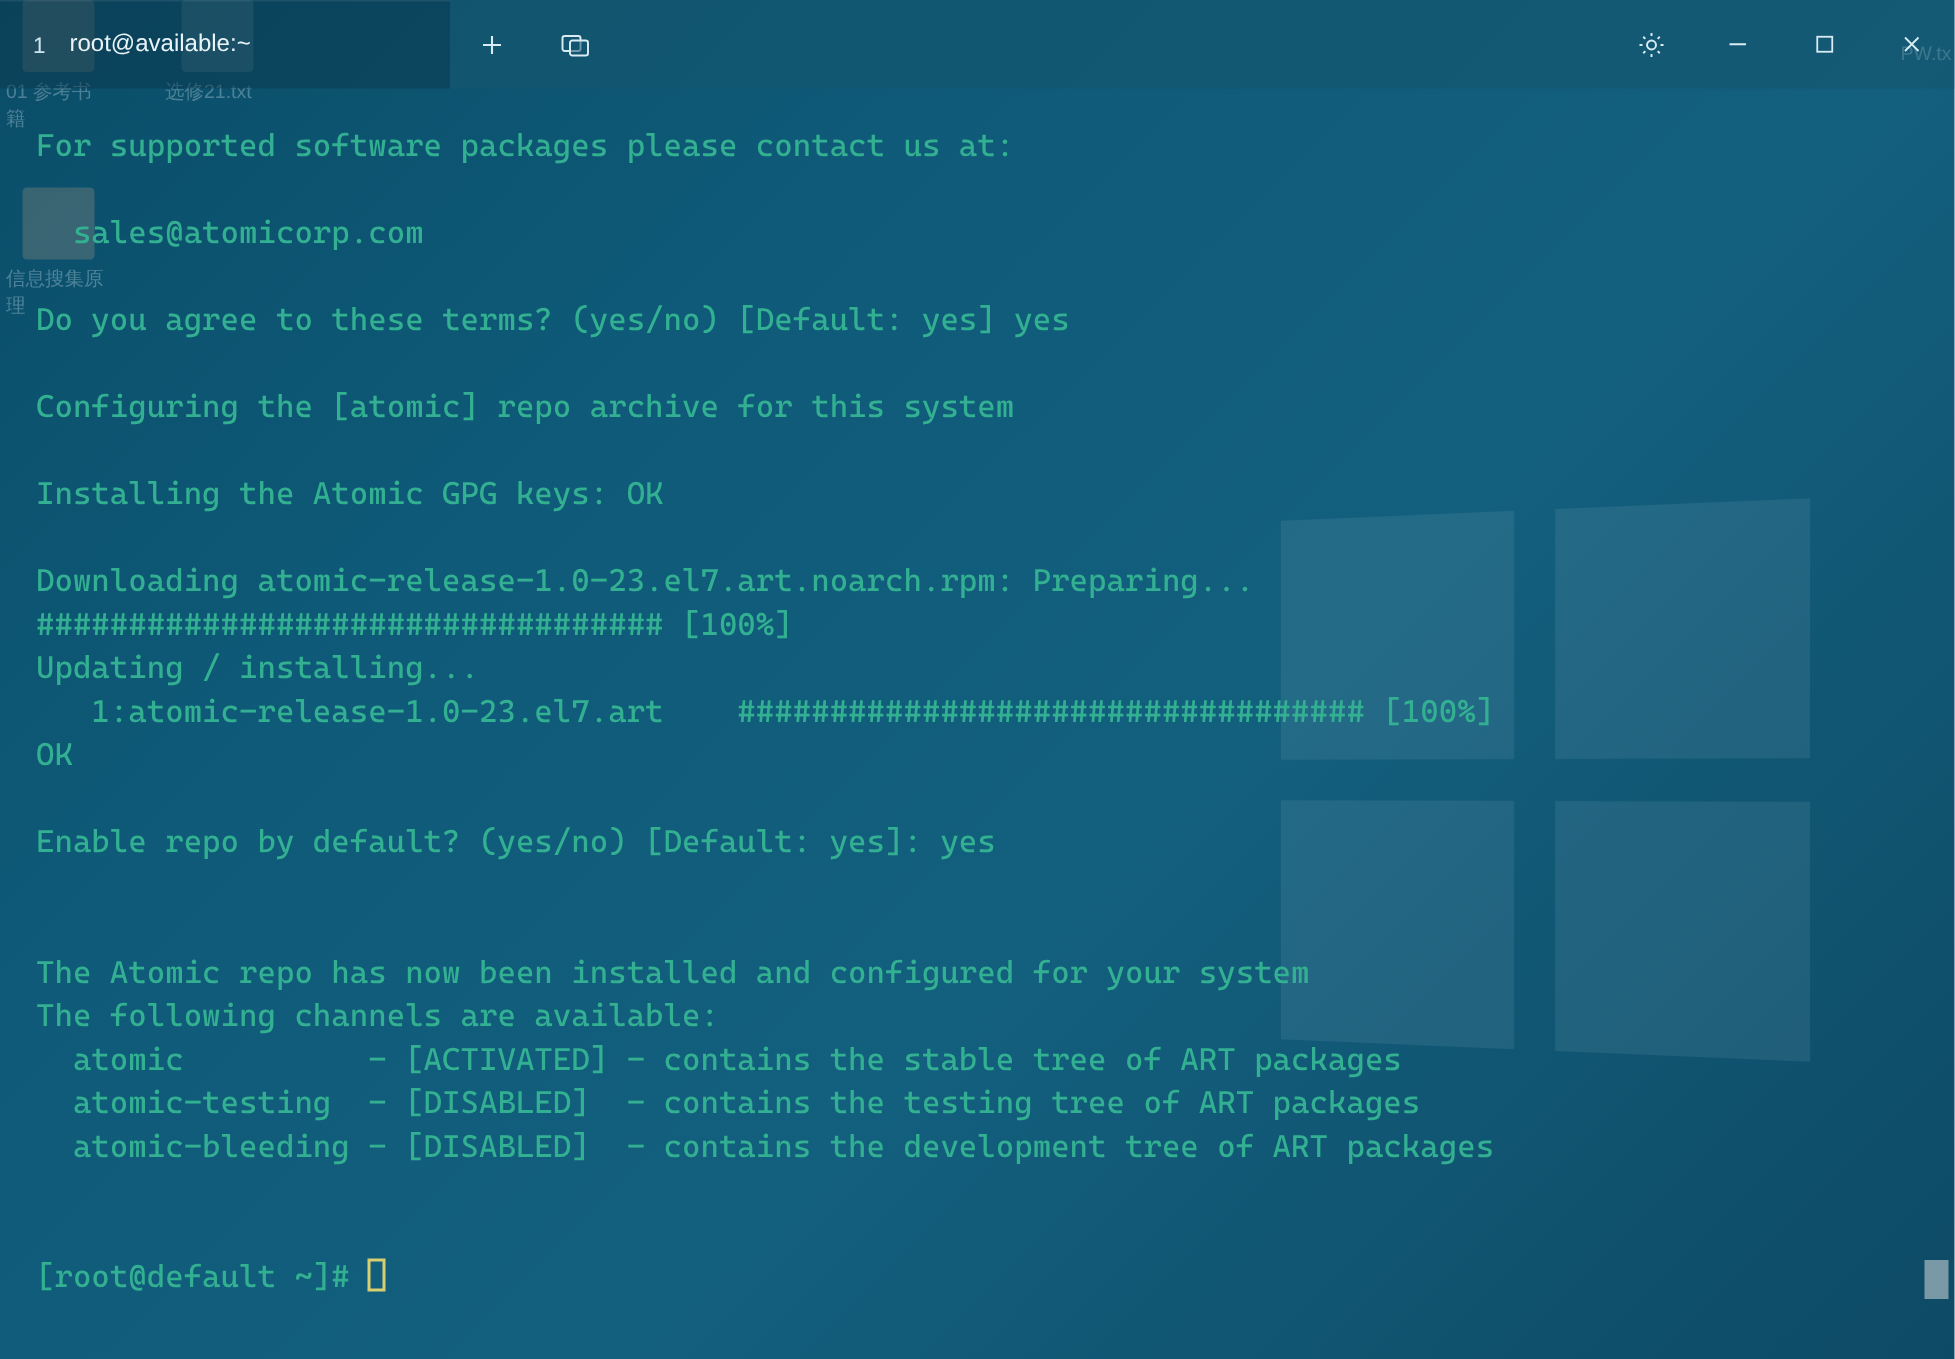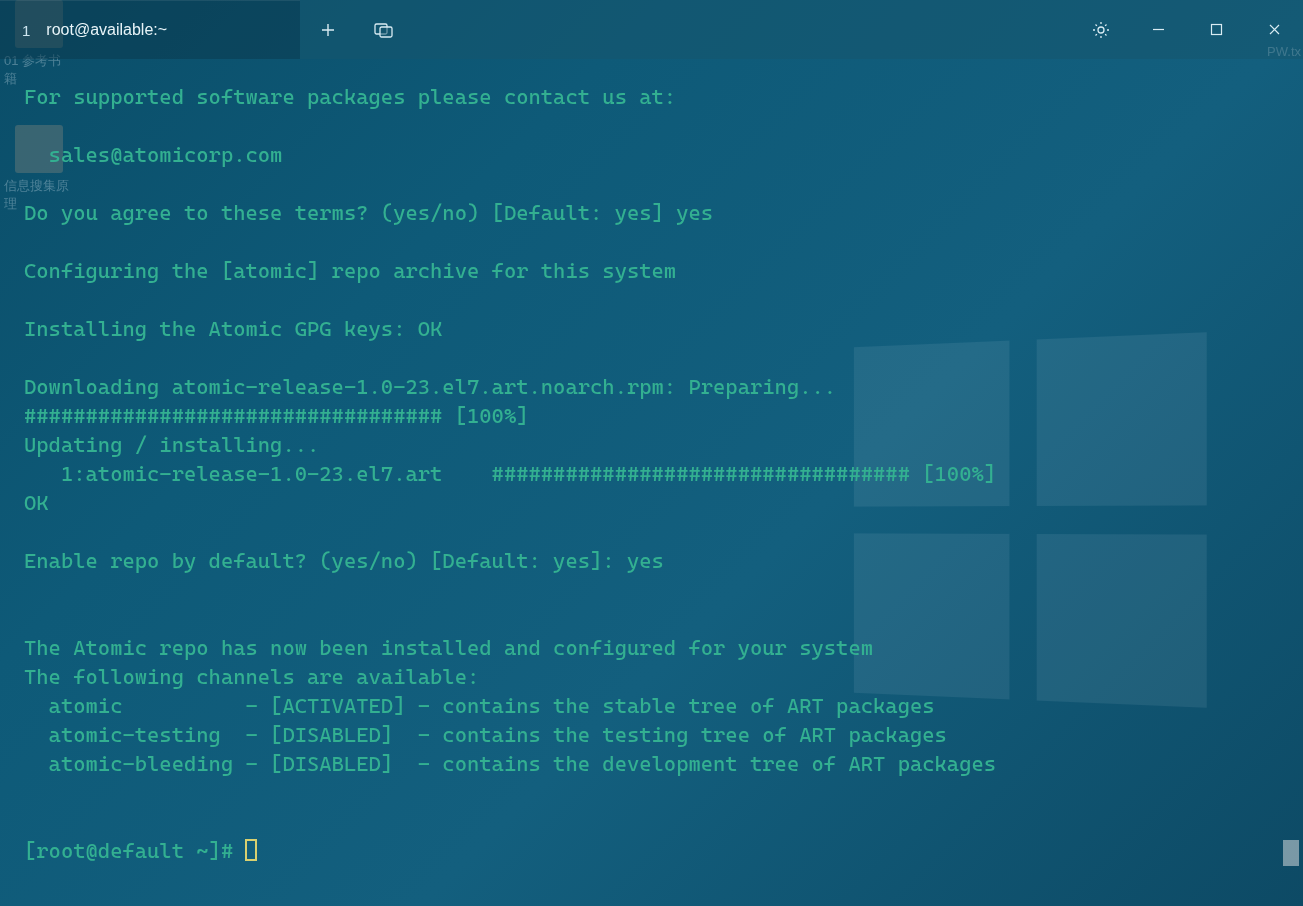--- a/index.html
+++ b/index.html
@@ -68,29 +68,32 @@
     border:2px solid #d8d070; background:transparent;
     vertical-align: -3px;
   }
   
   .scroll-thumb {
     position:absolute; right:4px; bottom:40px; width:16px; height:26px;
     background: rgba(230,230,230,0.5); z-index:3;
   }
   
   .pwtx {
-    position:absolute; right:2px; top:44px; font-size:13px; color:#cadfe9; opacity:0.5; z-index:0;
+    position:absolute; right:2px; top:28px; font-size:13px; color:#cadfe9; opacity:0.5; z-index:0;
   }
 </style>
 </head>
 <body>
 
 <div class="desktop-bg">
   <div class="desktop-icon" style="left:4px; top:0;">
     <div class="ic"></div><span>01 参考书籍</span>
+  </div>
+  <div class="desktop-icon" style="left:110px; top:0;">
+    <div class="ic" style="background:rgba(240,240,240,0.4);"></div><span>选修21.txt</span>
   </div>
   <div class="desktop-icon" style="left:4px; top:125px;font-family:Liberation Mono, monospace;">
     <div class="ic"></div><span>信息搜集原理</span>
   </div>
   <div class="winlogo">
     <div></div>
       <div></div>
       <div></div>
       <div></div>
   </div>

